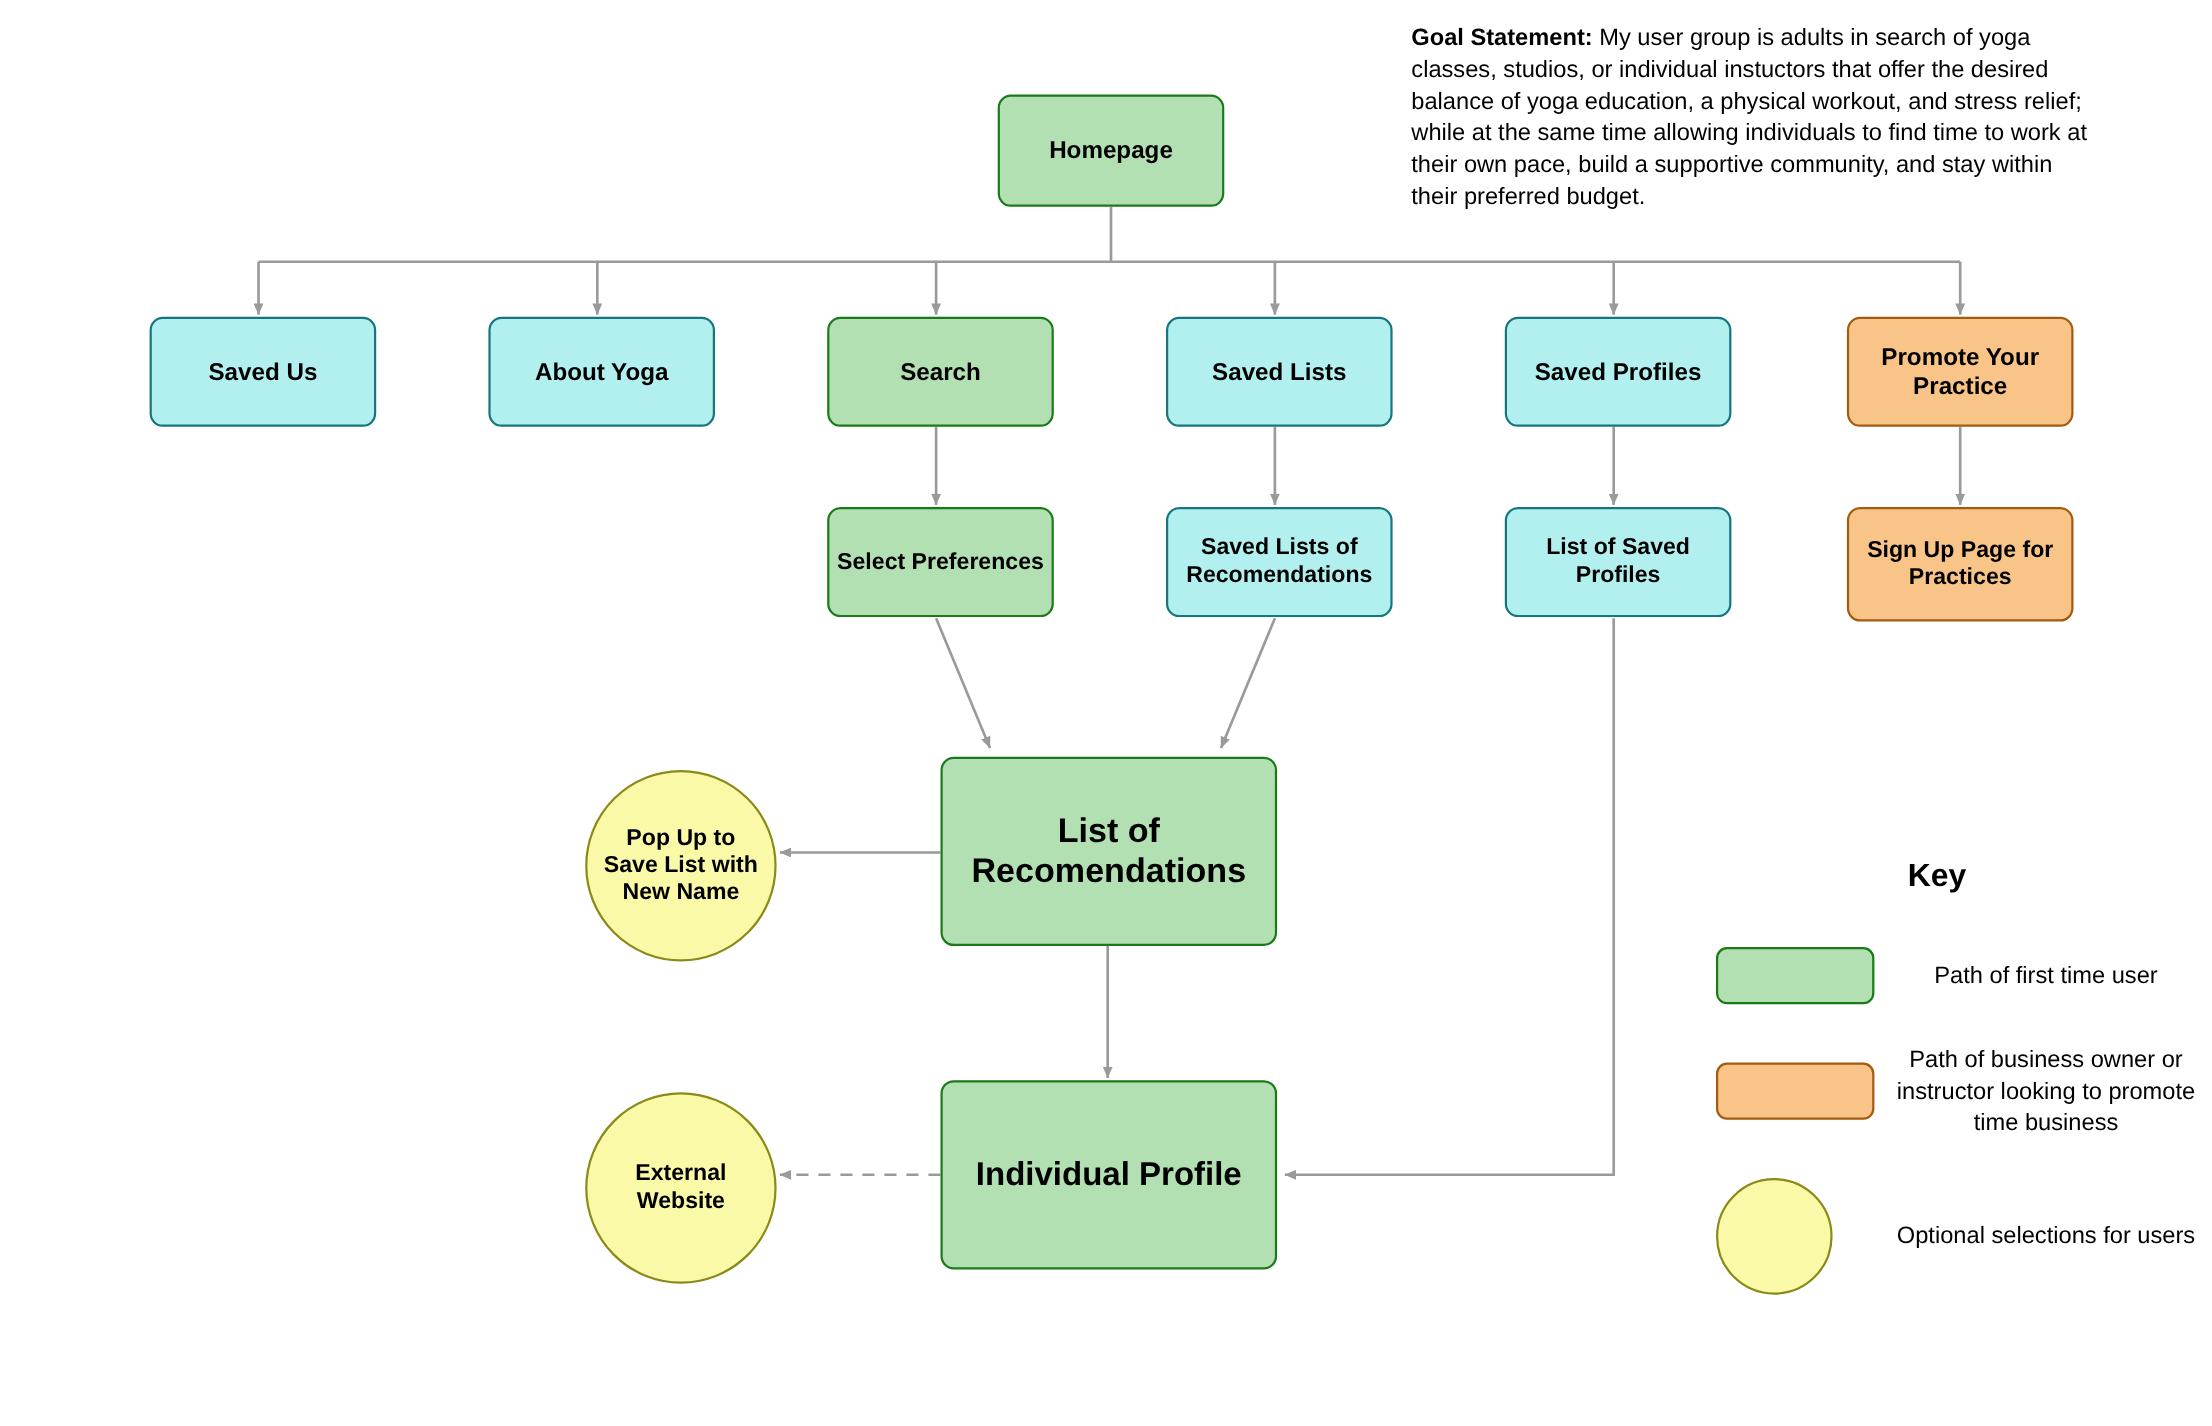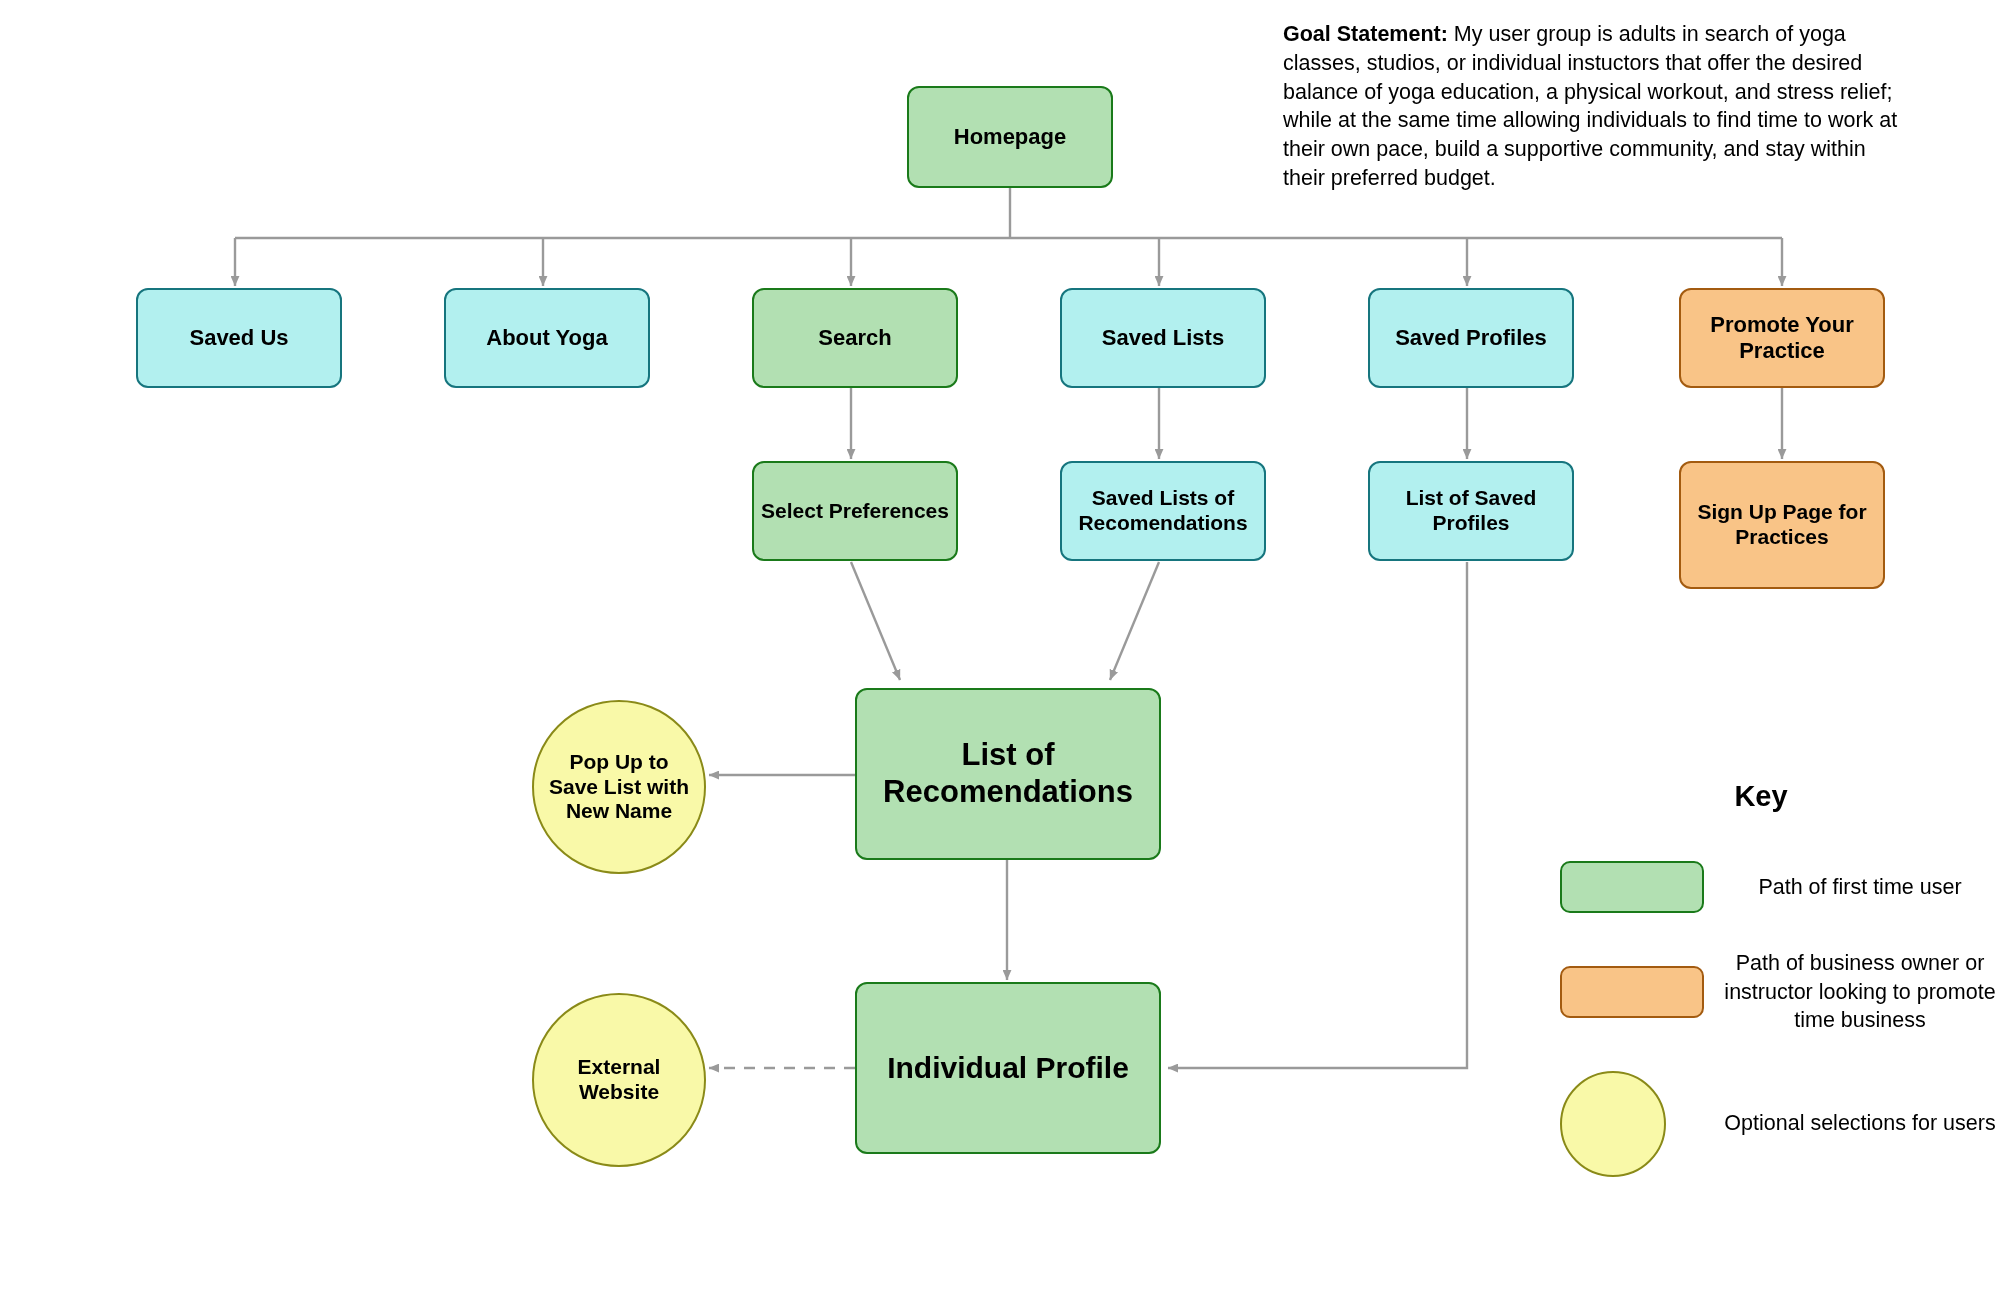--- a/index.html
+++ b/index.html
@@ -208,21 +208,21 @@
   </div>
 
   <div class="node node-rect theme-green fs-21" style="left:752px; top:461px; width:206px; height:100px;">
     <span>Select Preferences</span>
   </div>
 
   <div class="node node-rect theme-cyan fs-21" style="left:1368px; top:461px; width:206px; height:100px;">
     <span>List of Saved Profiles</span>
   </div>
 
-  <div class="node node-rect theme-orange fs-21" style="left:1679px; top:461px; width:206px; height:128px;">
+  <div class="node node-rect theme-orange fs-21" style="left:1679px; top:461px; width:206px; height:104px;">
     <span>Sign Up Page for Practices</span>
   </div>
 
   <div class="node node-ellipse theme-yellow fs-21" style="left:532px; top:700px; width:174px; height:174px; padding:0 8px;">
     <span>Pop Up to Save List with New Name</span>
   </div>
 
   <div class="node node-rect theme-green fs-31" style="left:855px; top:688px; width:306px; height:172px;">
     <span>List of Recomendations</span>
   </div>

